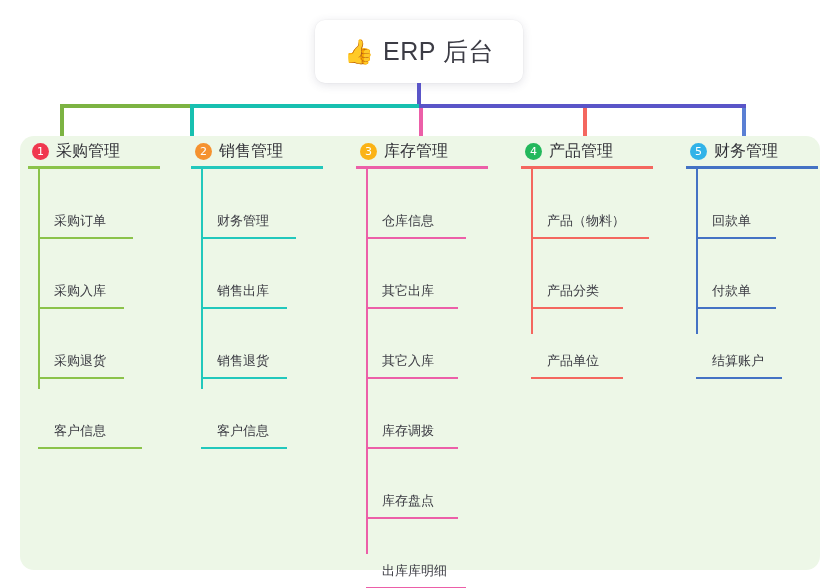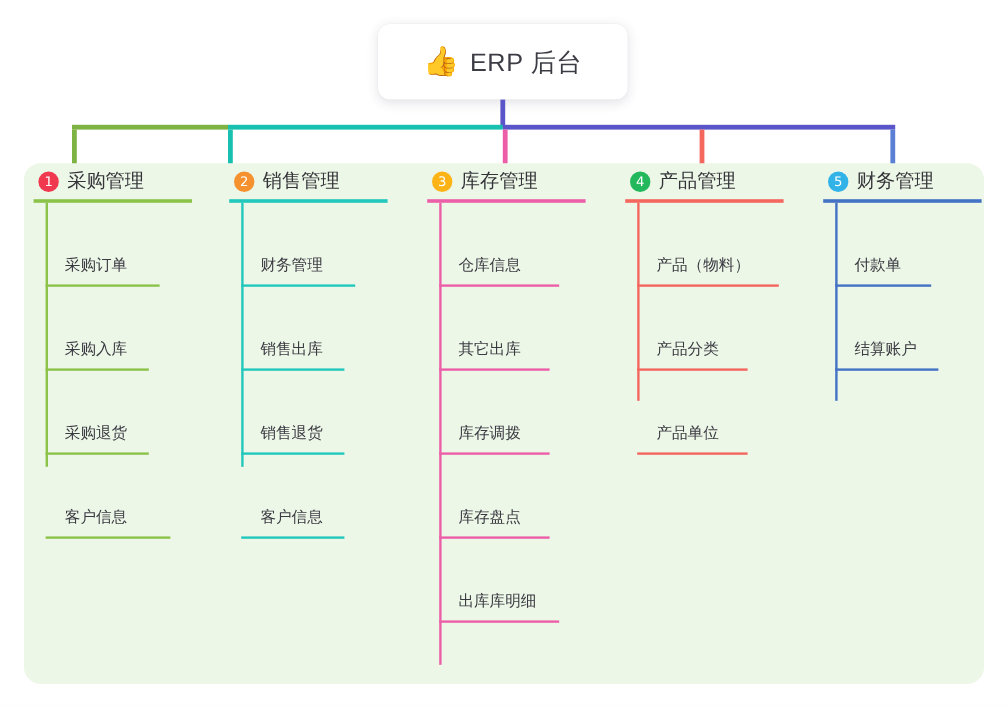--- a/index.html
+++ b/index.html
@@ -30,21 +30,21 @@
     justify-content: center;
     gap: 9px;
     box-sizing: border-box;
   }
   #root-node .root-emoji {
     font-size: 24px;
     line-height: 1;
     color: #f0b429;
   }
   #root-node .root-title {
-    font-size: 21px;
+    font-size: 25px;
     color: #3c3c45;
     letter-spacing: 0.5px;
     white-space: nowrap;
   }
 
   
   .conn {
     position: absolute;
   }
   #trunk-vertical {
@@ -228,20 +228,24 @@
           <div class="spine" style="background: rgb(236, 95, 168); height: 385px;"></div>
           <div class="item">
             <span class="item-label">仓库信息</span>
             <div class="item-rule" style="background: rgb(236, 95, 168); width: 100px;"></div>
           </div>
           <div class="item">
             <span class="item-label">其它出库</span>
             <div class="item-rule" style="background: rgb(236, 95, 168); width: 92px;"></div>
           </div>
           <div class="item">
+            <span class="item-label">其它入库</span>
+            <div class="item-rule" style="background: rgb(236, 95, 168); width: 92px;"></div>
+          </div>
+          <div class="item">
             <span class="item-label">库存调拨</span>
             <div class="item-rule" style="background: rgb(236, 95, 168); width: 92px;"></div>
           </div>
           <div class="item">
             <span class="item-label">库存盘点</span>
             <div class="item-rule" style="background: rgb(236, 95, 168); width: 92px;"></div>
           </div>
           <div class="item">
             <span class="item-label">出库库明细</span>
             <div class="item-rule" style="background: rgb(236, 95, 168); width: 100px;"></div>
@@ -272,20 +276,24 @@
       </div>
       <div class="column" style="left: 658px;">
         <div class="col-header">
           <span class="badge" style="background: rgb(49, 179, 232);">5</span>
           <span class="col-title">财务管理</span>
         </div>
         <div class="col-rule" style="background: rgb(68, 114, 196);"></div>
         <div class="items">
           <div class="spine" style="background: rgb(68, 114, 196); height: 165px;"></div>
           <div class="item">
+            <span class="item-label">回款单</span>
+            <div class="item-rule" style="background: rgb(68, 114, 196); width: 80px;"></div>
+          </div>
+          <div class="item">
             <span class="item-label">付款单</span>
             <div class="item-rule" style="background: rgb(68, 114, 196); width: 80px;"></div>
           </div>
           <div class="item">
             <span class="item-label">结算账户</span>
             <div class="item-rule" style="background: rgb(68, 114, 196); width: 86px;"></div>
           </div>
         </div>
       </div>
     </div>

